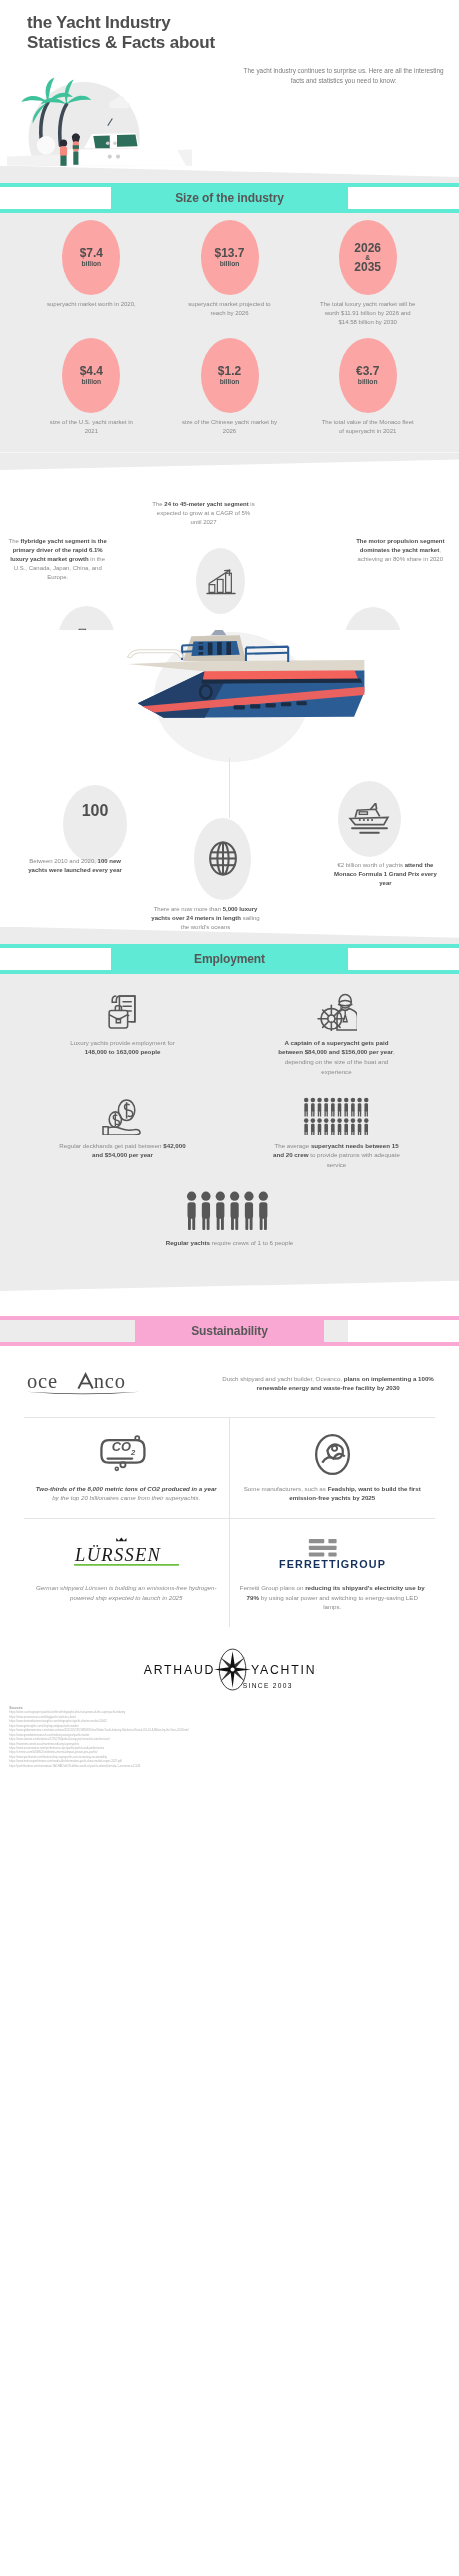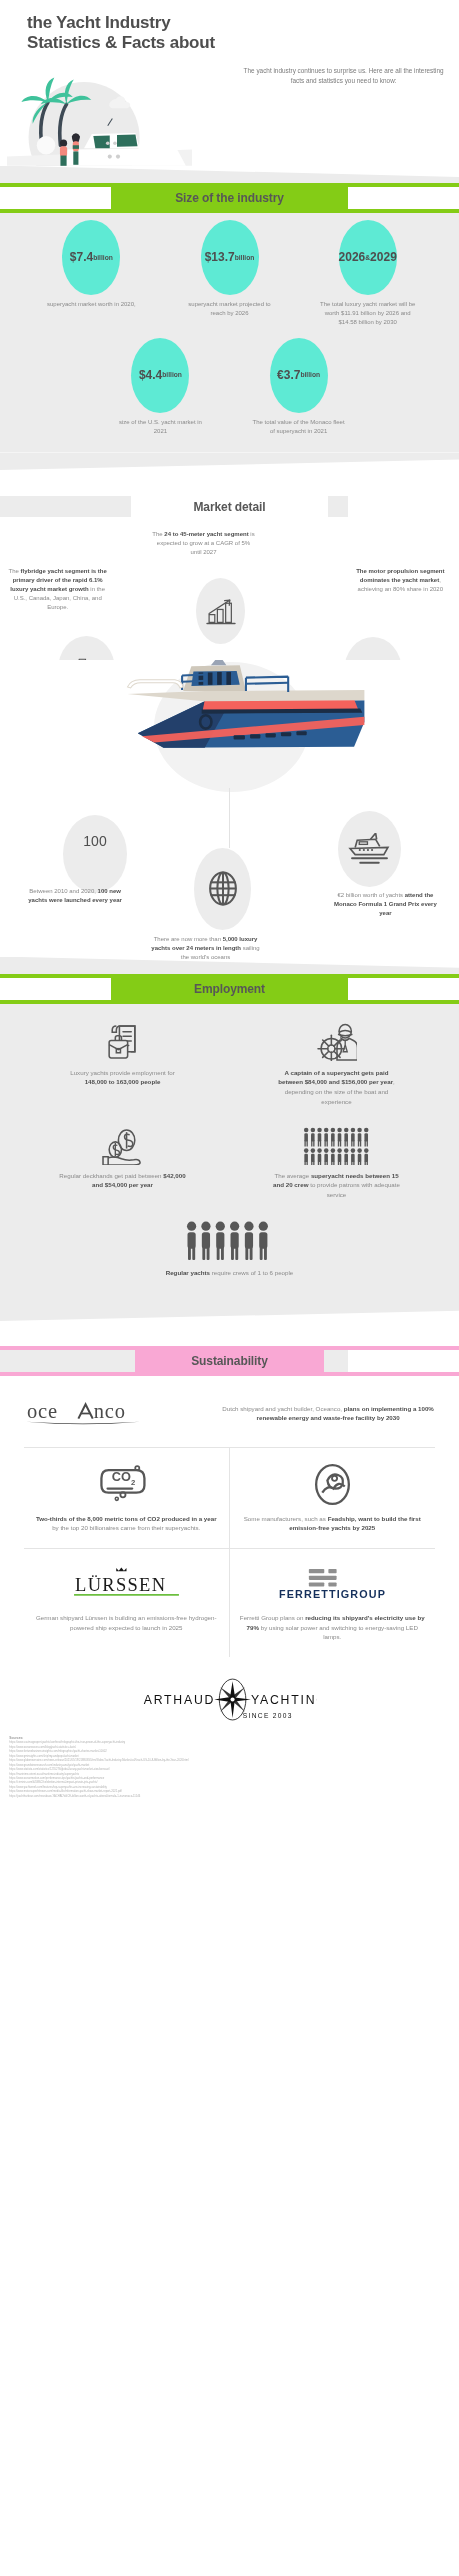--- a/index.html
+++ b/index.html
@@ -32,39 +32,39 @@
   }
   .hero-row { position: relative; height: 109px; }
   .hero-illus { position: absolute; left: 7.2px; top: 11.3px; width: 185px; height: 98px; }
   .hero-lede {
     position: absolute; right: 12.4px; top: 9.3px; width: 206px;
     text-align: center; font-size: 6.4px; line-height: 1.55; color: #7b7b7b;
   }
 
   
   .sec-head-wrap {
-    position: relative; height: 30px; background: #84cc16;
+    position: relative; height: 30px; background: #5eead4;
     display: flex; align-items: center; justify-content: center;
   }
   .sec-head-wrap::before, .sec-head-wrap::after {
     content: ""; position: absolute; top: 4.1px; height: 21.6px; width: 111px; background: #ffffff;
   }
   .sec-head-wrap::before { left: 0; }
   .sec-head-wrap::after { right: 0; }
   .sec-head {
     position: relative; z-index: 2; font-size: 12px; font-weight: 800; color: #575757;
     letter-spacing: -0.1px;
   }
 
   
   .stat-row { display: flex; justify-content: center; gap: 5.2px; padding: 7.2px 17.5px 3.1px 17.5px; }
   .stat-cell { width: 133px; display: flex; flex-direction: column; align-items: center; }
   .oval {
-    width: 58px; height: 75px; border-radius: 50%; background: #5eead4;
-    display: flex; flex-direction: row; align-items: center; justify-content: center;
+    width: 58px; height: 75px; border-radius: 50%; background: #fca5a5;
+    display: flex; flex-direction: column; align-items: center; justify-content: center;
     text-align: center;
   }
   .oval .big { font-size: 12px; font-weight: 800; color: #4e4e4e; line-height: 1.05; }
   .oval .mid { font-size: 6.7px; font-weight: 800; color: #4e4e4e; line-height: 1.2; }
   .oval .amp { font-size: 6.7px; font-weight: 800; color: #4e4e4e; }
   .stat-caption {
     margin-top: 5.2px; font-size: 6px; line-height: 1.5; color: #8a8a8a;
     text-align: center; max-width: 98px;
   }
 
@@ -91,41 +91,41 @@
   .yacht-hero { position: absolute; left: 76px; top: 0px; width: 309px; height: 129px; }
   .stage-ell {
     position: absolute; left: 154px; top: 2.1px; width: 155px; height: 130px;
     background: #f2f2f2; border-radius: 50%;
   }
 
   .md-bottom { position: relative; height: 142px; background: #ffffff; }
   .c-100   { left: 63px; top: 0px;  width: 64px; height: 78px; }
   .c-globe { left: 194px; top: 33px; width: 57px; height: 82px; }
   .c-yacht2{ right: 58px; top: -3.1px; width: 63px; height: 76px; }
-  .c-100 .num { font-size: 14px; font-weight: 400; color: #4e4e4e; margin-top: -26px; }
+  .c-100 .num { font-size: 16px; font-weight: 700; color: #4e4e4e; margin-top: -26px; }
   .mdb-text { position: absolute; font-size: 6px; line-height: 1.5; color: #8a8a8a; text-align: center; }
   .mdb-text b { color: #4e4e4e; font-weight: 800; }
   .mdb-left  { left: 21.6px;  top: 72px; width: 107px; }
   .mdb-mid   { left: 150px; top: 120px; width: 111px; }
   .mdb-right { right: 20.6px; top: 76px; width: 106px; }
 
   .connector { position: absolute; background: #e2e2e2; }
 
   
   .emp-grid { display: flex; flex-wrap: wrap; padding: 10.3px 15.5px 4.1px 15.5px; }
   .emp-cell {
     width: 50%; display: flex; flex-direction: column; align-items: center;
     padding: 7.2px 17.5px 11.3px 17.5px;
   }
   .emp-cell.full { width: 100%; }
   .emp-icon { height: 40px; display: flex; align-items: flex-end; justify-content: center; margin-bottom: 6.2px; }
   .emp-text { font-size: 6.2px; line-height: 1.55; color: #8a8a8a; text-align: center; max-width: 128px; }
   .emp-text b { color: #4e4e4e; font-weight: 800; }
   .sus-cell { width: 50%; padding: 13.4px 9.3px 15.5px 9.3px; position: relative; }
-  .sus-cell.has-r { border-right: 0.5px solid #e4e4e4; }
+  .sus-cell.has-r { border-right: 0.5px solid #e4e4e4; font-style: italic; }
   .sus-logo { height: 43px; display: flex; align-items: center; justify-content: center; }
   .sus-icon { height: 45px; display: flex; align-items: center; justify-content: center; }
   .sus-text { font-size: 6.2px; line-height: 1.55; color: #8a8a8a; text-align: center; margin-top: 7.2px; }
   .sus-text b { color: #4e4e4e; font-weight: 800; }
   .sus-row-logo { display: flex; align-items: center; }
 
   .brand-foot { display: flex; flex-direction: column; align-items: center; padding: 17.5px 0 9.3px 0; }
 
   
   .sources { padding: 5.2px 9.3px 13.4px 9.3px; }
@@ -207,52 +207,54 @@
         <div class="oval">
           <div class="big">$13.7</div>
           <div class="mid">billion</div>
         </div>
         <div class="stat-caption">superyacht market projected to reach by 2026</div>
       </div>
       <div class="stat-cell">
         <div class="oval">
           <div class="big">2026</div>
           <div class="amp">&amp;</div>
-          <div class="big">2029</div>
+          <div class="big">2035</div>
         </div>
         <div class="stat-caption">The total luxury yacht market will be worth $11.91 billion by 2026 and $14.58 billion by 2030</div>
       </div>
     </div>
 
     <div class="stat-row">
       <div class="stat-cell">
         <div class="oval">
           <div class="big">$4.4</div>
           <div class="mid">billion</div>
         </div>
         <div class="stat-caption">size of the U.S. yacht market in 2021</div>
       </div>
       <div class="stat-cell">
         <div class="oval">
+          <div class="big">$1.2</div>
+          <div class="mid">billion</div>
+        </div>
+        <div class="stat-caption">size of the Chinese yacht market by 2026</div>
+      </div>
+      <div class="stat-cell">
+        <div class="oval">
           <div class="big">€3.7</div>
           <div class="mid">billion</div>
         </div>
         <div class="stat-caption">The total value of the Monaco fleet of superyacht in 2021</div>
       </div>
     </div>
     <div style="height:13.4px"></div>
   </div>
   <div class="slant-bottom"></div>
 
   <div style="height:21.6px;background:#ffffff"></div>
-  <div class="sec-head-wrap" style="background:#ffffff">
-    <div style="position:absolute;left:0;top:4.1px;height:21.6px;width:131px;background:#ececec"></div>
-    <div style="position:absolute;right:0;top:4.1px;height:21.6px;width:131px;background:#ececec"></div>
-    <div class="sec-head">Market detail</div>
-  </div>
 
   <div class="md-top">
     <div class="md-text md-mid">
       <span>The </span><b>24 to 45-meter yacht segment</b><span> is expected to grow at a CAGR of 5% until 2027</span>
     </div>
     <div class="md-text md-left">
       <span>The </span><b>flybridge yacht segment is the primary driver of the rapid 6.1% luxury yacht market growth</b><span> in the U.S., Canada, Japan, China, and Europe.</span>
     </div>
     <div class="md-text md-right">
       <b>The motor propulsion segment dominates the yacht market</b><span>, achieving an 80% share in 2020</span>

